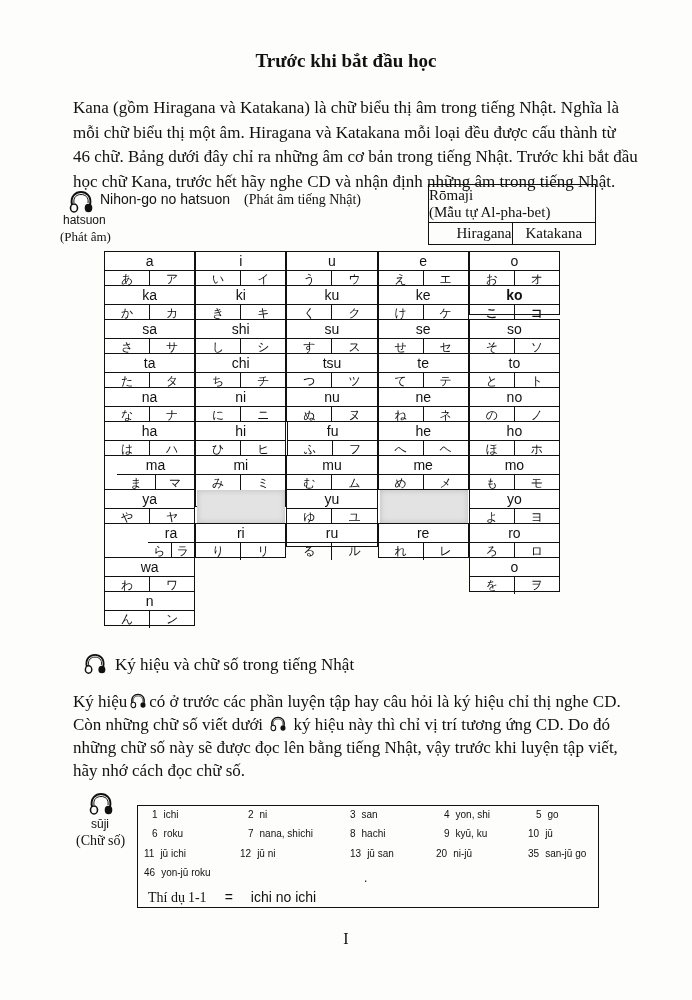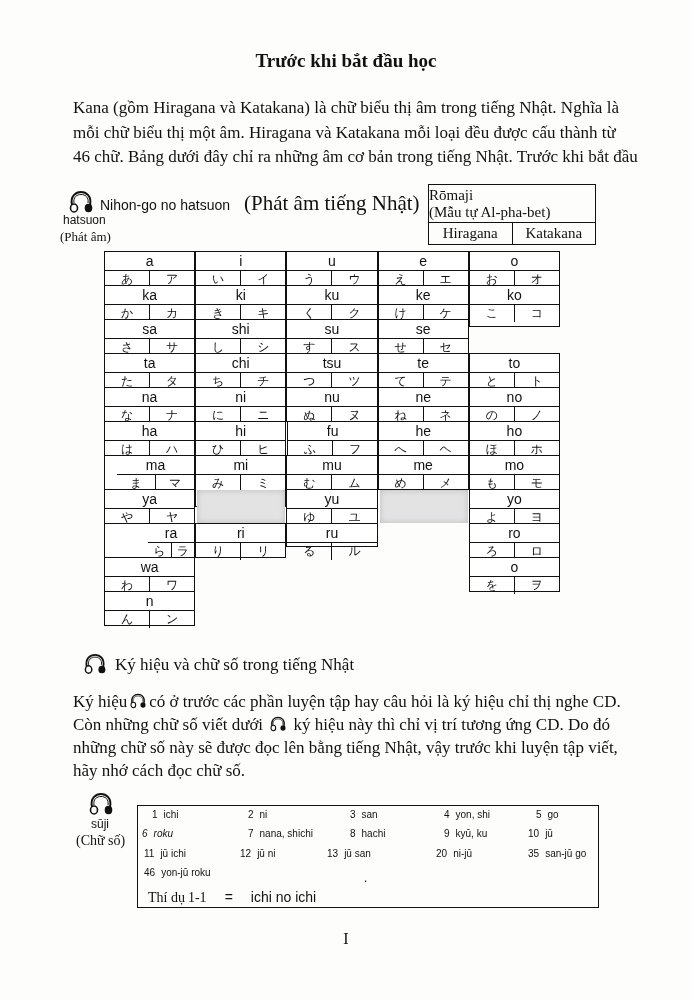--- a/index.html
+++ b/index.html
@@ -7,26 +7,26 @@
   .serif { font-family: "Liberation Serif", "DejaVu Serif", serif; }
   .sans { font-family: "Liberation Sans", "DejaVu Sans", sans-serif; }
   .abs { position:absolute; }
   #title { top:50px; left:0; width:692px; text-align:center; font-weight:bold; font-size:19px; }
   #intro { top:96px; left:73px; width:560px; font-size:17px; line-height:24.5px; }
   .intro-line { white-space:nowrap; display:block; }
   #hp1 { top:190px; left:68px; width:26px; height:24px; }
   #hatsuon-label { top:213px; left:63px; font-size:12px; }
   #hatsuon-vn { top:229px; left:60px; font-size:13px; }
   #section1-title { top:191px; left:100px; font-size:14px; }
-  #section1-title .vn { margin-left:14px; font-size:21px; }
+  #section1-title .vn { margin-left:14px; font-size:14px; }
   #legend { top:184px; left:428px; width:168px; height:61px; border:1.6px solid #111; box-sizing:border-box; }
   #legend .top { height:38px; border-bottom:1.5px solid #111; text-align:left; font-size:15px; line-height:17px; padding-top:2px; box-sizing:border-box; }
   #legend .bot { display:flex; height:21px; font-size:15px; }
   #legend .bot div { flex:1; text-align:center; line-height:20px; }
-  #legend .bot div:first-child { border-right:1.5px solid #111; }
+  #legend .bot div:first-child { border-right:1.5px solid #111;text-align:right; }
   
   #kana { top:251px; left:104px; width:456px; height:374px; }
   .cell { position:absolute; border:1.4px solid #111; box-sizing:border-box; background:#fff; width:91.2px; }
   .cell .rom { height:18.7px; line-height:18px; text-align:center; font-size:14px; border-bottom:1.4px solid #111; box-sizing:border-box; }
   .cell .kana-row { display:flex; height:17px; }
   .cell .kana-row span { flex:1; text-align:center; line-height:17px; font-size:12px; font-family:"DejaVu Sans", sans-serif; }
   .cell .kana-row span:first-child { border-right:1.4px solid #111; }
   .blank { position:absolute; width:91.2px; height:37.4px; background:#e3e3e3; box-shadow: inset 0 0 6px #bbb; }
   
   #hp2 { top:653px; left:83px; width:24px; height:22px; }
@@ -59,20 +59,21 @@
     </symbol>
   </defs>
 </svg>
 
 <div id="title" class="abs serif">Trước khi bắt đầu học</div>
 
 <div id="intro" class="abs serif">
   <span class="intro-line">Kana (gồm Hiragana và Katakana) là chữ biểu thị âm trong tiếng Nhật. Nghĩa là</span>
   <span class="intro-line">mỗi chữ biểu thị một âm. Hiragana và Katakana mỗi loại đều được cấu thành từ</span>
   <span class="intro-line">46 chữ. Bảng dưới đây chỉ ra những âm cơ bản trong tiếng Nhật. Trước khi bắt đầu</span>
+  <span class="intro-line">học chữ Kana, trước hết hãy nghe CD và nhận định những âm trong tiếng Nhật.</span>
 </div>
 
 <svg id="hp1" class="abs">
     <use href="#headphones"></use>
   </svg>
 <div id="hatsuon-label" class="abs sans">hatsuon</div>
 <div id="hatsuon-vn" class="abs serif">(Phát âm)</div>
 <div id="section1-title" class="abs sans">
   <span>Nihon-go no hatsuon</span><span class="vn serif">(Phát âm tiếng Nhật)</span>
 </div>
@@ -145,21 +146,21 @@
         <span>ク</span>
       </div>
     </div>
     <div class="cell" style="left: 273.6px; top: 34px; height: 51px;">
       <div class="rom">ke</div>
       <div class="kana-row">
         <span>け</span>
         <span>ケ</span>
       </div>
     </div>
-    <div class="cell" style="left: 364.8px; top: 34px; height: 42px;">
+    <div class="cell" style="left: 364.8px; top: 34px; height: 30px; font-weight: bold;">
       <div class="rom">ko</div>
       <div class="kana-row">
         <span>こ</span>
         <span>コ</span>
       </div>
     </div>
     <div class="cell" style="left: 0px; top: 68px; height: 35.4px;">
       <div class="rom">sa</div>
       <div class="kana-row">
         <span>さ</span>
@@ -180,20 +181,27 @@
         <span>ス</span>
       </div>
     </div>
     <div class="cell" style="left: 273.6px; top: 68px; height: 35.4px;">
       <div class="rom">se</div>
       <div class="kana-row">
         <span>せ</span>
         <span>セ</span>
       </div>
     </div>
+    <div class="cell" style="left: 364.8px; top: 68px; height: 35.4px;">
+      <div class="rom">so</div>
+      <div class="kana-row">
+        <span>そ</span>
+        <span>ソ</span>
+      </div>
+    </div>
     <div class="cell" style="left: 0px; top: 102px; height: 35.4px;">
       <div class="rom">ta</div>
       <div class="kana-row">
         <span>た</span>
         <span>タ</span>
       </div>
     </div>
     <div class="cell" style="left: 91.2px; top: 102px; height: 35.4px;">
       <div class="rom">chi</div>
       <div class="kana-row">
@@ -360,20 +368,27 @@
       <div class="kana-row">
         <span>り</span>
         <span>リ</span>
       </div>
     </div>
     <div class="cell" style="left: 182.4px; top: 272px; height: 24px;">
       <div class="rom">ru</div>
       <div class="kana-row">
         <span>る</span>
         <span>ル</span>
+      </div>
+    </div>
+    <div class="cell" style="left: 273.6px; top: 272px; height: 35.4px;">
+      <div class="rom">re</div>
+      <div class="kana-row">
+        <span>れ</span>
+        <span>レ</span>
       </div>
     </div>
     <div class="cell" style="left: 364.8px; top: 272px; height: 35.4px;">
       <div class="rom">ro</div>
       <div class="kana-row">
         <span>ろ</span>
         <span>ロ</span>
       </div>
     </div>
     <div class="cell" style="left: 0px; top: 306px; height: 35.4px;">
@@ -426,26 +441,26 @@
 <div id="numbox" class="abs sans">
   <div id="example">
     <span class="lbl">Thí dụ</span><span class="eq">1-1</span><span class="sym">=</span><span>ichi no ichi</span>
   </div>
   <span id="stray-dot">.</span>
 <div class="num" style="left: 14px; top: 3px;"><span class="n">1</span><span>ichi</span></div>
     <div class="num" style="left: 110px; top: 3px;"><span class="n">2</span><span>ni</span></div>
     <div class="num" style="left: 212px; top: 3px;"><span class="n">3</span><span>san</span></div>
     <div class="num" style="left: 306px; top: 3px;"><span class="n">4</span><span>yon, shi</span></div>
     <div class="num" style="left: 398px; top: 3px;"><span class="n">5</span><span>go</span></div>
-    <div class="num" style="left: 4px; top: 22px; font-style: italic;"><span class="n">6</span><span>roku</span></div>
+    <div class="num" style="left: 14px; top: 22px;"><span class="n">6</span><span>roku</span></div>
     <div class="num" style="left: 110px; top: 22px;"><span class="n">7</span><span>nana, shichi</span></div>
     <div class="num" style="left: 212px; top: 22px;"><span class="n">8</span><span>hachi</span></div>
     <div class="num" style="left: 306px; top: 22px;"><span class="n">9</span><span>kyū, ku</span></div>
     <div class="num" style="left: 390px; top: 22px;"><span class="n">10</span><span>jū</span></div>
     <div class="num" style="left: 6px; top: 42px;"><span class="n">11</span><span>jū ichi</span></div>
     <div class="num" style="left: 102px; top: 42px;"><span class="n">12</span><span>jū ni</span></div>
-    <div class="num" style="left: 189px; top: 42px;"><span class="n">13</span><span>jū san</span></div>
+    <div class="num" style="left: 212px; top: 42px;"><span class="n">13</span><span>jū san</span></div>
     <div class="num" style="left: 298px; top: 42px;"><span class="n">20</span><span>ni-jū</span></div>
     <div class="num" style="left: 390px; top: 42px;"><span class="n">35</span><span>san-jū go</span></div>
     <div class="num" style="left: 6px; top: 61px;"><span class="n">46</span><span>yon-jū roku</span></div>
   </div>
 
 <div id="page-number" class="abs serif">I</div>
 
 </body></html>

